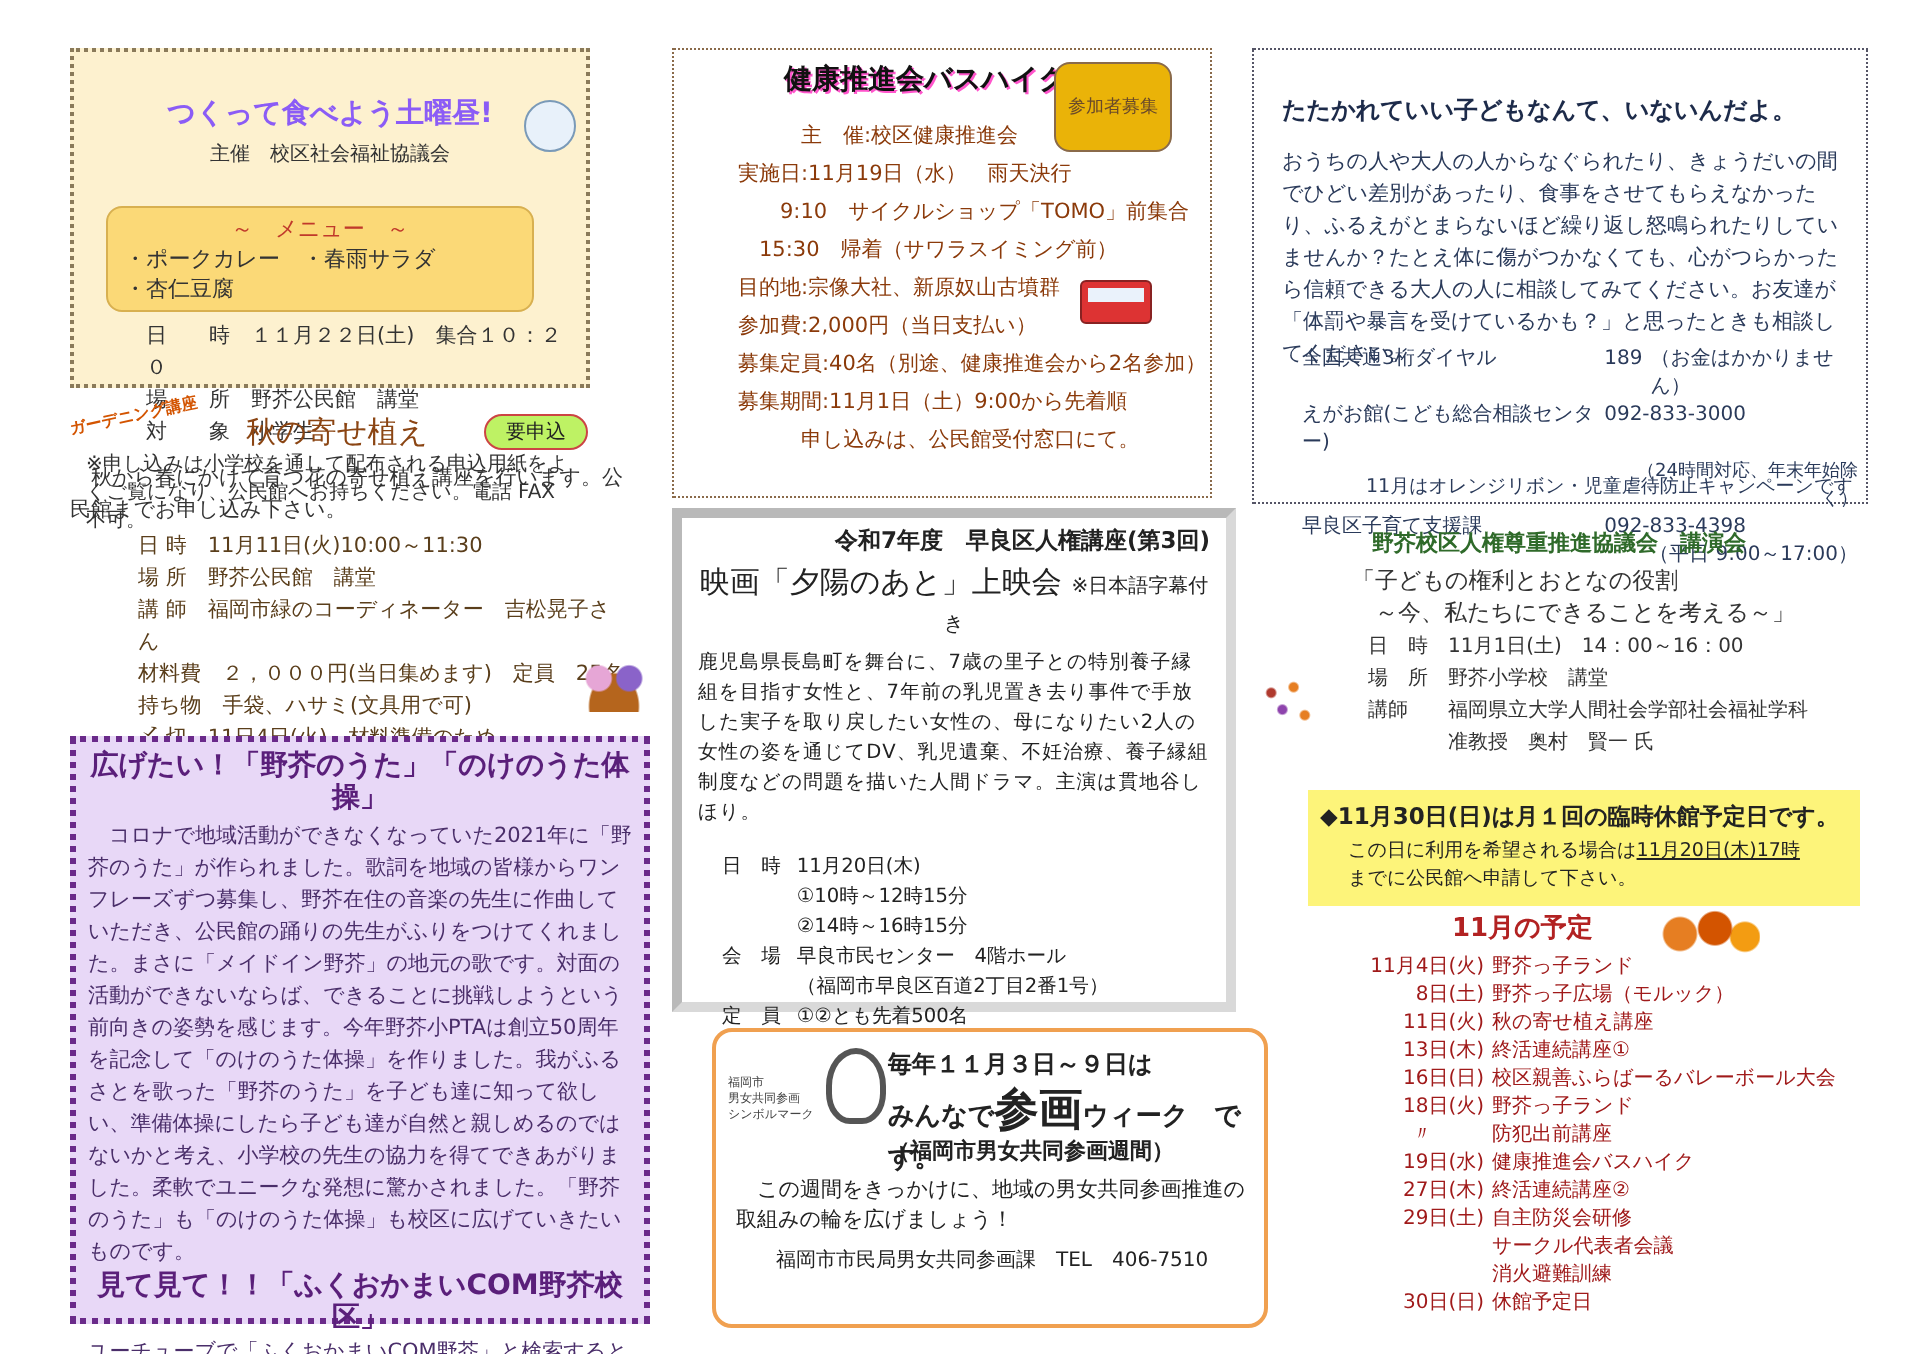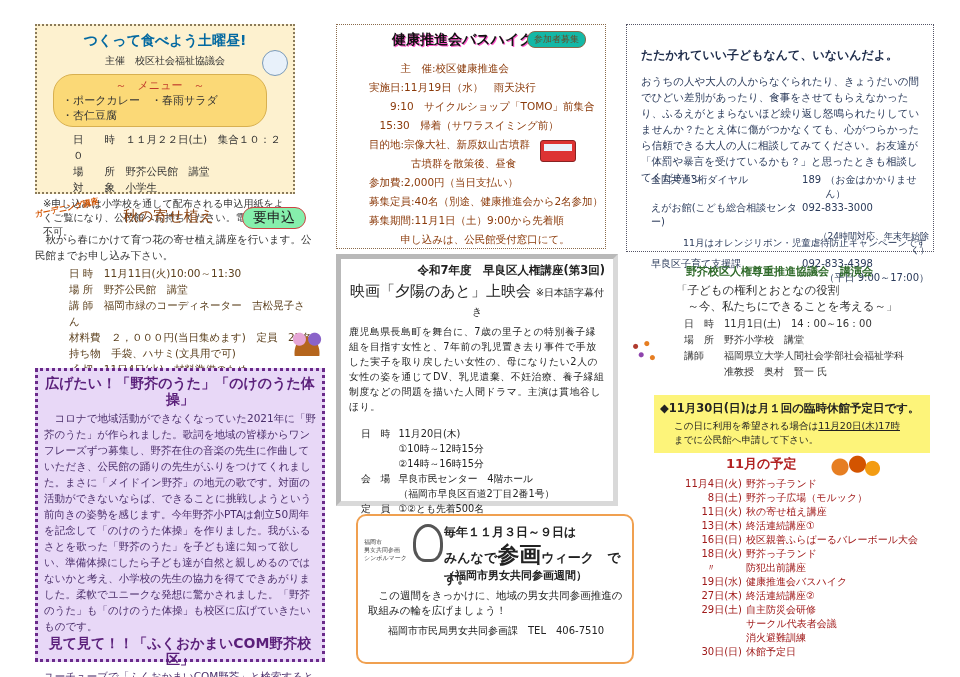--- a/index.html
+++ b/index.html
@@ -1,44 +1,44 @@
 <!DOCTYPE html>
 <html><head>
 <meta charset="utf-8">
 <style>
 *{box-sizing:border-box;margin:0;padding:0}
 body{width:960px;height:677px;background:#fff;font-family:"DejaVu Sans",sans-serif;position:relative;overflow:hidden;color:#333}
 .abs{position:absolute}
 
 #lunch{left:35px;top:24px;width:260px;height:170px;background:#fdf1cf;border:2px dotted #8a7a5a;padding:4px 6px;font-size:10px;color:#333}
-#lunch .t{font-size:14px;text-align:center;font-weight:bold;color:#0369a1;margin-top:2px}
+#lunch .t{font-size:14px;text-align:center;font-weight:bold;color:#8b5cf6;margin-top:18px}
 #lunch .org{text-align:center;font-size:10px;margin-top:4px}
-#lunch .menu{margin:6px 20px 4px 10px;background:#fbd977;border-radius:20px;border:1px solid #d8b050;padding:3px 8px;font-size:11px}
+#lunch .menu{margin:19px 20px 4px 10px;background:#fbd977;border-radius:8px;border:1px solid #d8b050;padding:3px 8px;font-size:11px}
 #lunch .menu .mh{text-align:center;color:#c0392b}
 #lunch .rows{margin-left:30px;font-size:10.5px;line-height:16px}
 #lunch .note{font-size:10px;line-height:14px;margin-top:2px}
 .chef{left:262px;top:50px;width:26px;height:26px;border-radius:50%;background:#e8f1fa;border:1px solid #7a9ab8}
 
 #yose{left:35px;top:205px;width:280px;height:158px;font-size:10.5px;color:#333}
 #yose .tag{position:absolute;left:0;top:4px;color:#d35400;font-size:8px;font-weight:bold;transform:rotate(-12deg);transform-origin:left}
 #yose .t{position:absolute;left:88px;top:2px;font-size:15px;font-weight:normal;color:#8b4513}
-#yose .pill{position:absolute;left:207px;top:2px;background:#86efac;border:1px solid #c44;border-radius:12px;padding:1px 10px;font-size:14px;color:#222}
+#yose .pill{position:absolute;left:207px;top:2px;background:#bef264;border:1px solid #c44;border-radius:12px;padding:1px 10px;font-size:10px;color:#222}
 #yose .intro{position:absolute;left:0;top:26px;width:280px;line-height:16px;text-indent:1em}
 #yose .rows{position:absolute;left:34px;top:60px;line-height:16px;font-size:10.5px;color:#5a3e1b}
 #yose .rows .u{text-decoration:underline}
 .flower{left:288px;top:328px;width:38px;height:28px;background:radial-gradient(circle at 30% 40%,#e6a6d6 0 6px,transparent 7px),radial-gradient(circle at 70% 40%,#8a63c9 0 6px,transparent 7px),radial-gradient(ellipse at 50% 90%,#b5651d 0 12px,transparent 13px)}
 
 #uta{left:35px;top:368px;width:290px;height:294px;background:#e8d8f7;border:3px dotted #6a2a8a;padding:4px 6px;font-size:10.5px;line-height:16px;color:#4a2e6a}
 #uta .t{font-size:14px;font-weight:bold;text-align:center;color:#5a1f7a;margin-bottom:3px}
 #uta .body{text-indent:1em}
 #uta .t2{font-size:14px;font-weight:bold;text-align:center;color:#5a1f7a;margin:1px 0}
 
 #bus{left:336px;top:24px;width:270px;height:225px;border:1px dotted #8a6a4a;font-size:10.5px;color:#8b3a0a;background:#fff}
 #bus .t{position:absolute;left:55px;top:6px;font-size:14px;font-weight:bold;color:#111;text-shadow:1px 1px 0 #f5c;letter-spacing:0px}
-#bus .bub{position:absolute;left:190px;top:6px;border:1px solid #8a6a4a;border-radius:8px;padding:1px 6px;font-size:9px;color:#6a4a2a;background:#14b8a6}
+#bus .bub{position:absolute;left:190px;top:6px;border:1px solid #8a6a4a;border-radius:8px;padding:15px 6px;font-size:9px;color:#6a4a2a;background:#eab308}
 #bus .lines{position:absolute;left:32px;top:34px;line-height:19px}
 .busimg{left:540px;top:140px;width:36px;height:22px;background:#d33;border:1px solid #822;border-radius:3px}
 .busimg:before{content:"";position:absolute;left:3px;top:3px;width:28px;height:7px;background:#eaf2fb}
 
 #film{left:336px;top:254px;width:282px;height:252px;border:5px solid #b9b9b9;border-right-color:#d9d9d9;border-bottom-color:#d9d9d9;background:#fff;font-size:10px;color:#222;padding:4px 8px}
 #film .t1{font-size:11.5px;font-weight:bold;text-align:right}
 #film .t2{font-size:15px;text-align:center;margin:4px 0 5px}
 #film .t2 small{font-size:10px}
 #film .desc{font-size:9.8px;line-height:15px;letter-spacing:0.6px}
 #film table{margin-top:12px;margin-left:8px;border-collapse:collapse;font-size:9.8px}
@@ -124,21 +124,20 @@
 
 <div id="bus" class="abs">
   <div class="t">健康推進会バスハイク</div>
   <div class="bub">参加者募集</div>
   <div class="lines">
     <div>　　　主　催:校区健康推進会</div>
     <div>実施日:11月19日（水）　雨天決行</div>
     <div>　　9:10　サイクルショップ「TOMO」前集合</div>
     <div>　15:30　帰着（サワラスイミング前）</div>
     <div>目的地:宗像大社、新原奴山古墳群</div>
-    <div>　　　　古墳群を散策後、昼食</div>
     <div>参加費:2,000円（当日支払い）</div>
     <div>募集定員:40名（別途、健康推進会から2名参加）</div>
     <div>募集期間:11月1日（土）9:00から先着順</div>
     <div>　　　申し込みは、公民館受付窓口にて。</div>
   </div>
 </div>
 <div class="abs busimg"></div>
 
 <div id="film" class="abs">
   <div class="t1">令和7年度　早良区人権講座(第3回)</div>

